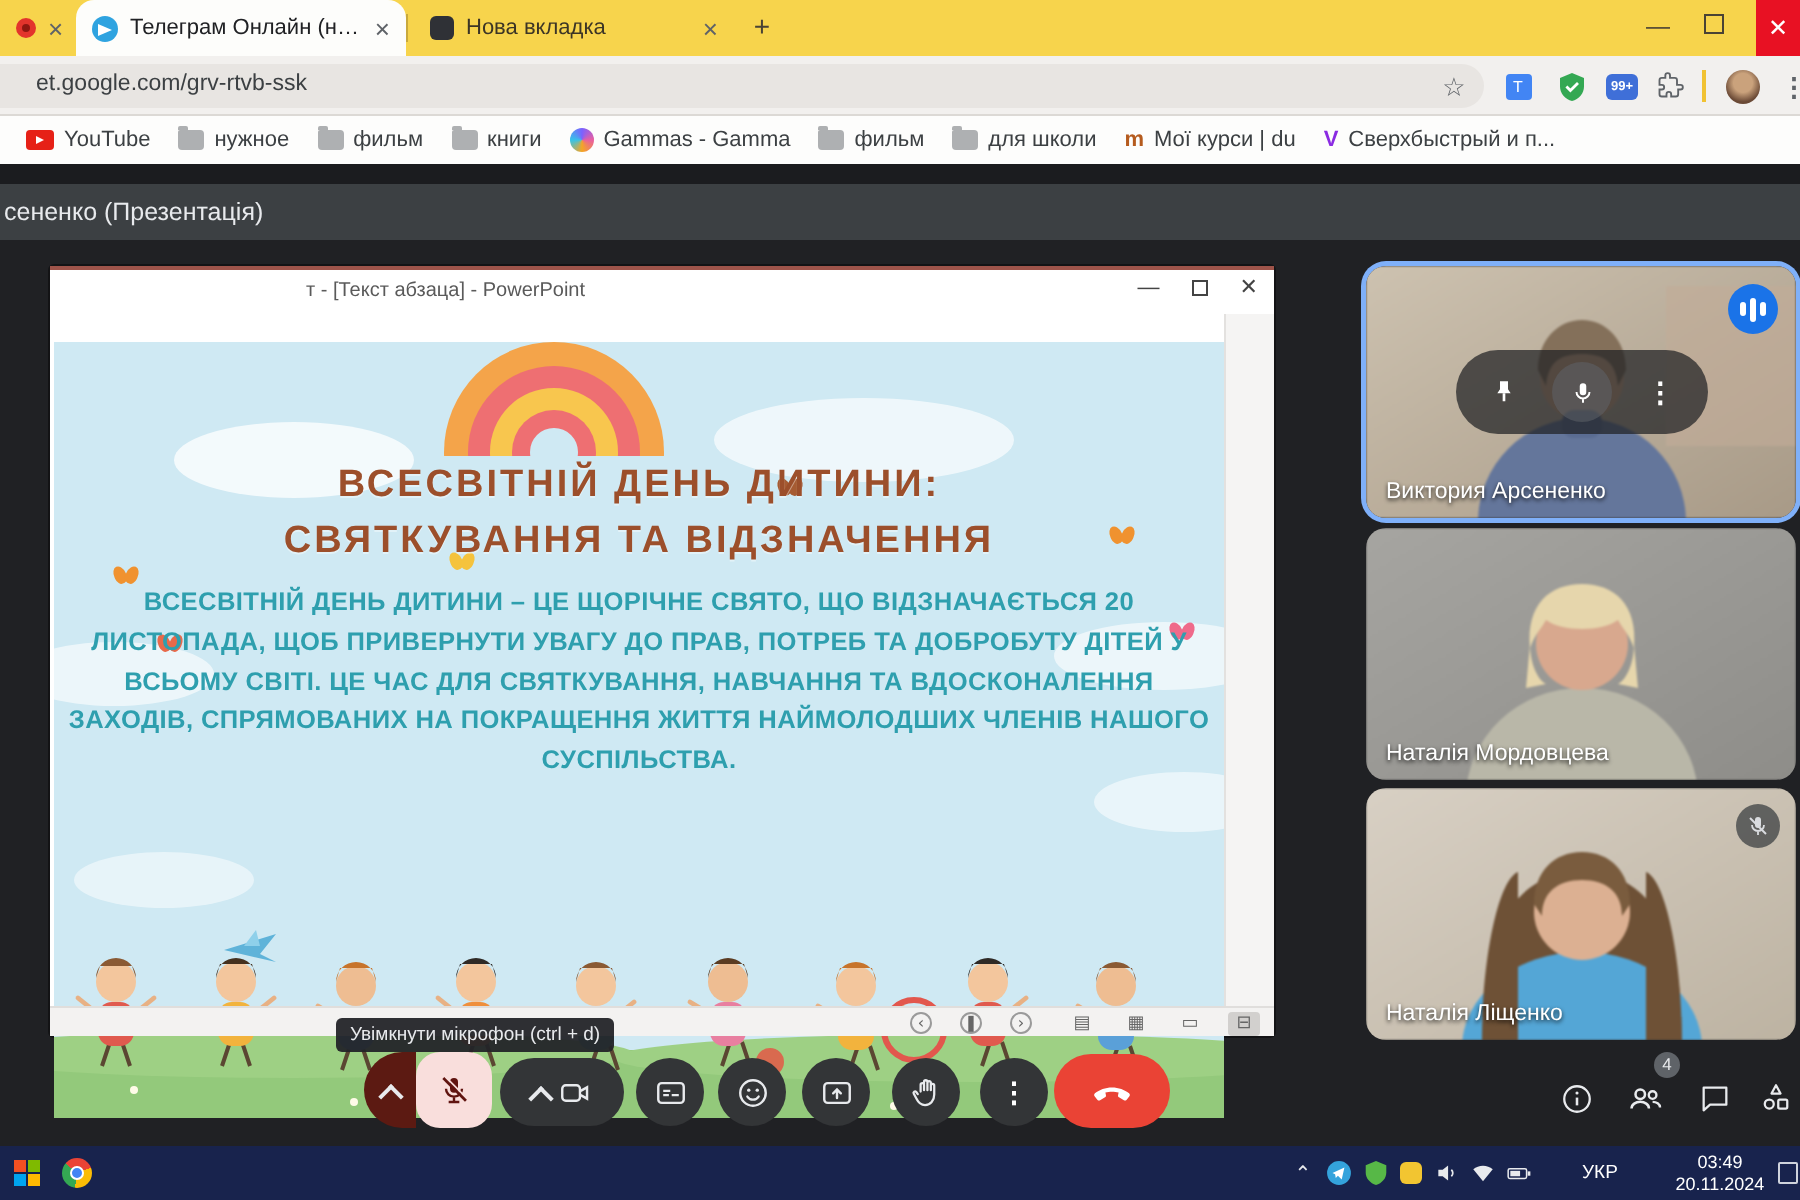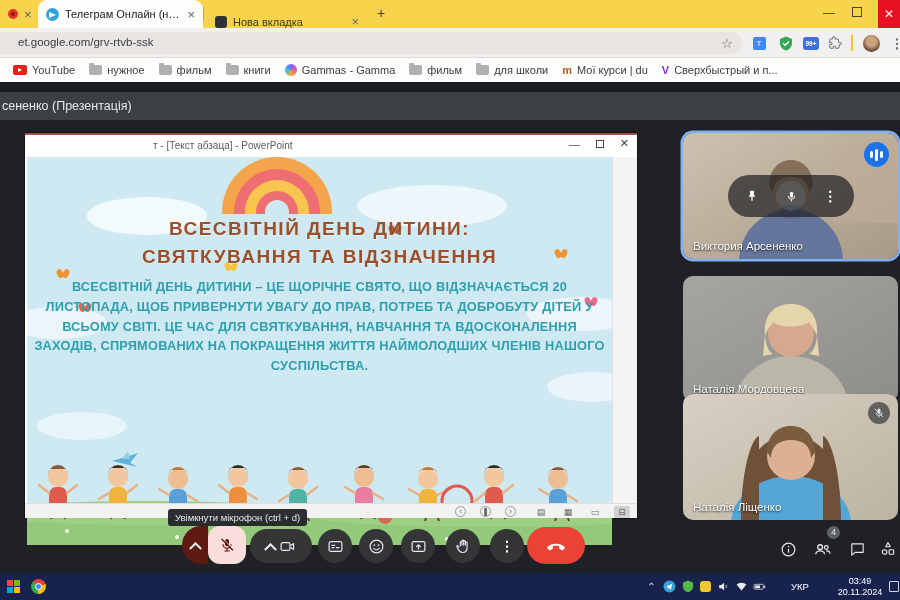--- a/index.html
+++ b/index.html
@@ -6,21 +6,21 @@
   html,body { width:900px; height:600px; overflow:hidden; }
   body { font-family:"Liberation Sans", sans-serif; }
   .abs { position:absolute; }
   #screen { position:relative; width:900px; height:600px; background:#202124; overflow:hidden; }
 
   
   #tabbar { left:0; top:0; width:900px; height:28px; background:#f7d44c; }
   .tab { position:absolute; top:0; height:28px; display:flex; align-items:center; gap:6px; padding:0 8px; font-size:11px; color:#3c3526; }
   .tab-mini { left:0; width:40px; }
   .tab-active { left:38px; width:165px; background:#fdfdfb; border-radius:9px 9px 0 0; color:#202124; }
-  .tab-plain { left:207px; width:160px;align-items:flex-end; }
+  .tab-plain { left:207px; width:160px; }
   .tab-label { white-space:nowrap; overflow:hidden; text-overflow:ellipsis; flex:1; }
   .tab-x { font-size:13px; color:#5f6368; line-height:1; cursor:pointer; }
   .fav-rec { width:10px; height:10px; border:3px solid #e3342c; border-radius:50%; background:#8f1710; }
   .fav-tg { width:13px; height:13px; border-radius:50%; background:#2fa3e0; position:relative; }
   .fav-tg::before { content:""; position:absolute; left:3px; top:4px; border-left:7px solid #fff; border-top:3px solid transparent; border-bottom:3px solid transparent; }
   .fav-dark { width:12px; height:12px; border-radius:3px; background:#2f3136; }
   .tab-sep { position:absolute; left:203px; top:7px; width:1px; height:14px; background:#c9a93c; }
   #newtab { left:372px; top:5px; width:18px; height:18px; text-align:center; line-height:17px; font-size:14px; color:#4a4334; border-radius:50%; }
   #win-min { left:818px; top:6px; width:22px; text-align:center; color:#4a4334; font-size:12px; }
   #win-max { left:852px; top:7px; width:10px; height:10px; border:1.5px solid #4a4334; }
@@ -54,21 +54,21 @@
   
   #meet-topstrip { left:0; top:82px; width:900px; height:10px; background:#1b1c1f; }
   #meet-header { left:0; top:92px; width:900px; height:28px; background:#3c4043; color:#e8eaed; font-size:12.5px; display:flex; align-items:center; padding-left:2px; }
 
   
   #ppt { left:25px; top:133px; width:612px; height:385px; background:#fff; border-radius:2px; box-shadow:0 0 0 1px rgba(0,0,0,.4); }
   #ppt-topline { position:absolute; left:0; top:0; width:100%; height:2px; background:#9e544a; }
   #ppt-title { position:absolute; left:128px; top:7px; font-size:10px; color:#5a5a5a; }
   #ppt-ctrl { position:absolute; right:8px; top:4px; display:flex; gap:16px; color:#444; font-size:11px; align-items:center; }
   #ppt-ctrl .sq { width:8px; height:8px; border:1.2px solid #444; }
-  #slide { position:absolute; left:2px; top:24px; width:585px; height:388px; background:#cfe9f3; overflow:hidden; }
+  #slide { position:absolute; left:2px; top:38px; width:585px; height:388px; background:#cfe9f3; overflow:hidden; }
   #ppt-gutter { position:absolute; right:0; top:24px; width:25px; height:346px; background:#f5f4f3; border-left:1px solid #e3e1df; }
   #ppt-status { position:absolute; left:0; bottom:0; width:100%; height:15px; background:#f3f2f1; border-top:1px solid #e0dedc; }
   .pst { position:absolute; top:2px; font-size:8px; color:#666; font-family:"DejaVu Sans", sans-serif; }
   .pst.circ { width:11px; height:11px; border:1px solid #9a9a9a; border-radius:50%; text-align:center; line-height:10px; }
   .pst.view { width:16px; height:12px; text-align:center; line-height:12px; font-size:9px; border-radius:2px; }
   .pst.active { background:#d2d0ce; }
 
   
   .cloud { position:absolute; background:#ffffff; border-radius:50%; opacity:.75; }
   #rainbow { position:absolute; left:195px; top:0; width:110px; height:57px; overflow:hidden; }
@@ -84,21 +84,21 @@
   .bfly::before,.bfly::after { content:""; position:absolute; top:0; width:6px; height:9px; border-radius:60% 60% 50% 50%; background:var(--c,#f0922f); }
   .bfly::before { left:0; transform:rotate(-25deg); }
   .bfly::after { right:0; transform:rotate(25deg); }
   #kids { position:absolute; left:0; bottom:0; width:585px; height:96px; }
 
   
   .tile { position:absolute; left:683px; width:215px; height:126px; border-radius:10px; overflow:hidden; background:#333; }
   .tile svg.art { position:absolute; inset:0; filter:blur(.6px); }
   .tile .name { position:absolute; left:10px; bottom:7px; color:#fff; font-size:11.5px; text-shadow:0 1px 2px rgba(0,0,0,.85); }
   #tile1 { top:133px; box-shadow:0 0 0 2.5px #7fb0f9; }
-  #tile2 { top:276px;padding-left:28px; }
+  #tile2 { top:264px;padding-left:28px; }
   #tile3 { top:394px; }
   #speak-badge { position:absolute; top:9px; right:9px; width:25px; height:25px; border-radius:50%; background:#1a73e8; display:flex; align-items:center; justify-content:center; gap:2px; }
   #speak-badge i { width:3px; background:#fff; border-radius:2px; display:block; }
   #hoverpill { position:absolute; left:50%; top:50%; transform:translate(-50%,-50%); width:126px; height:42px; border-radius:21px; background:rgba(32,33,36,.72); display:flex; align-items:center; justify-content:space-around; padding:0 8px; }
   #hoverpill .micwrap { width:30px; height:30px; border-radius:50%; background:rgba(95,99,104,.55); display:flex; align-items:center; justify-content:center; }
   #mute-badge { position:absolute; top:8px; right:8px; width:22px; height:22px; border-radius:50%; background:rgba(60,64,67,.75); display:flex; align-items:center; justify-content:center; }
   .vdots { color:#fff; font-size:14px; font-weight:bold; letter-spacing:0; }
 
   
   #tooltip { left:168px; top:509px; background:rgba(35,36,40,.95); color:#e8eaed; font-size:9.5px; padding:3px 7px; border-radius:3px; white-space:nowrap; }

